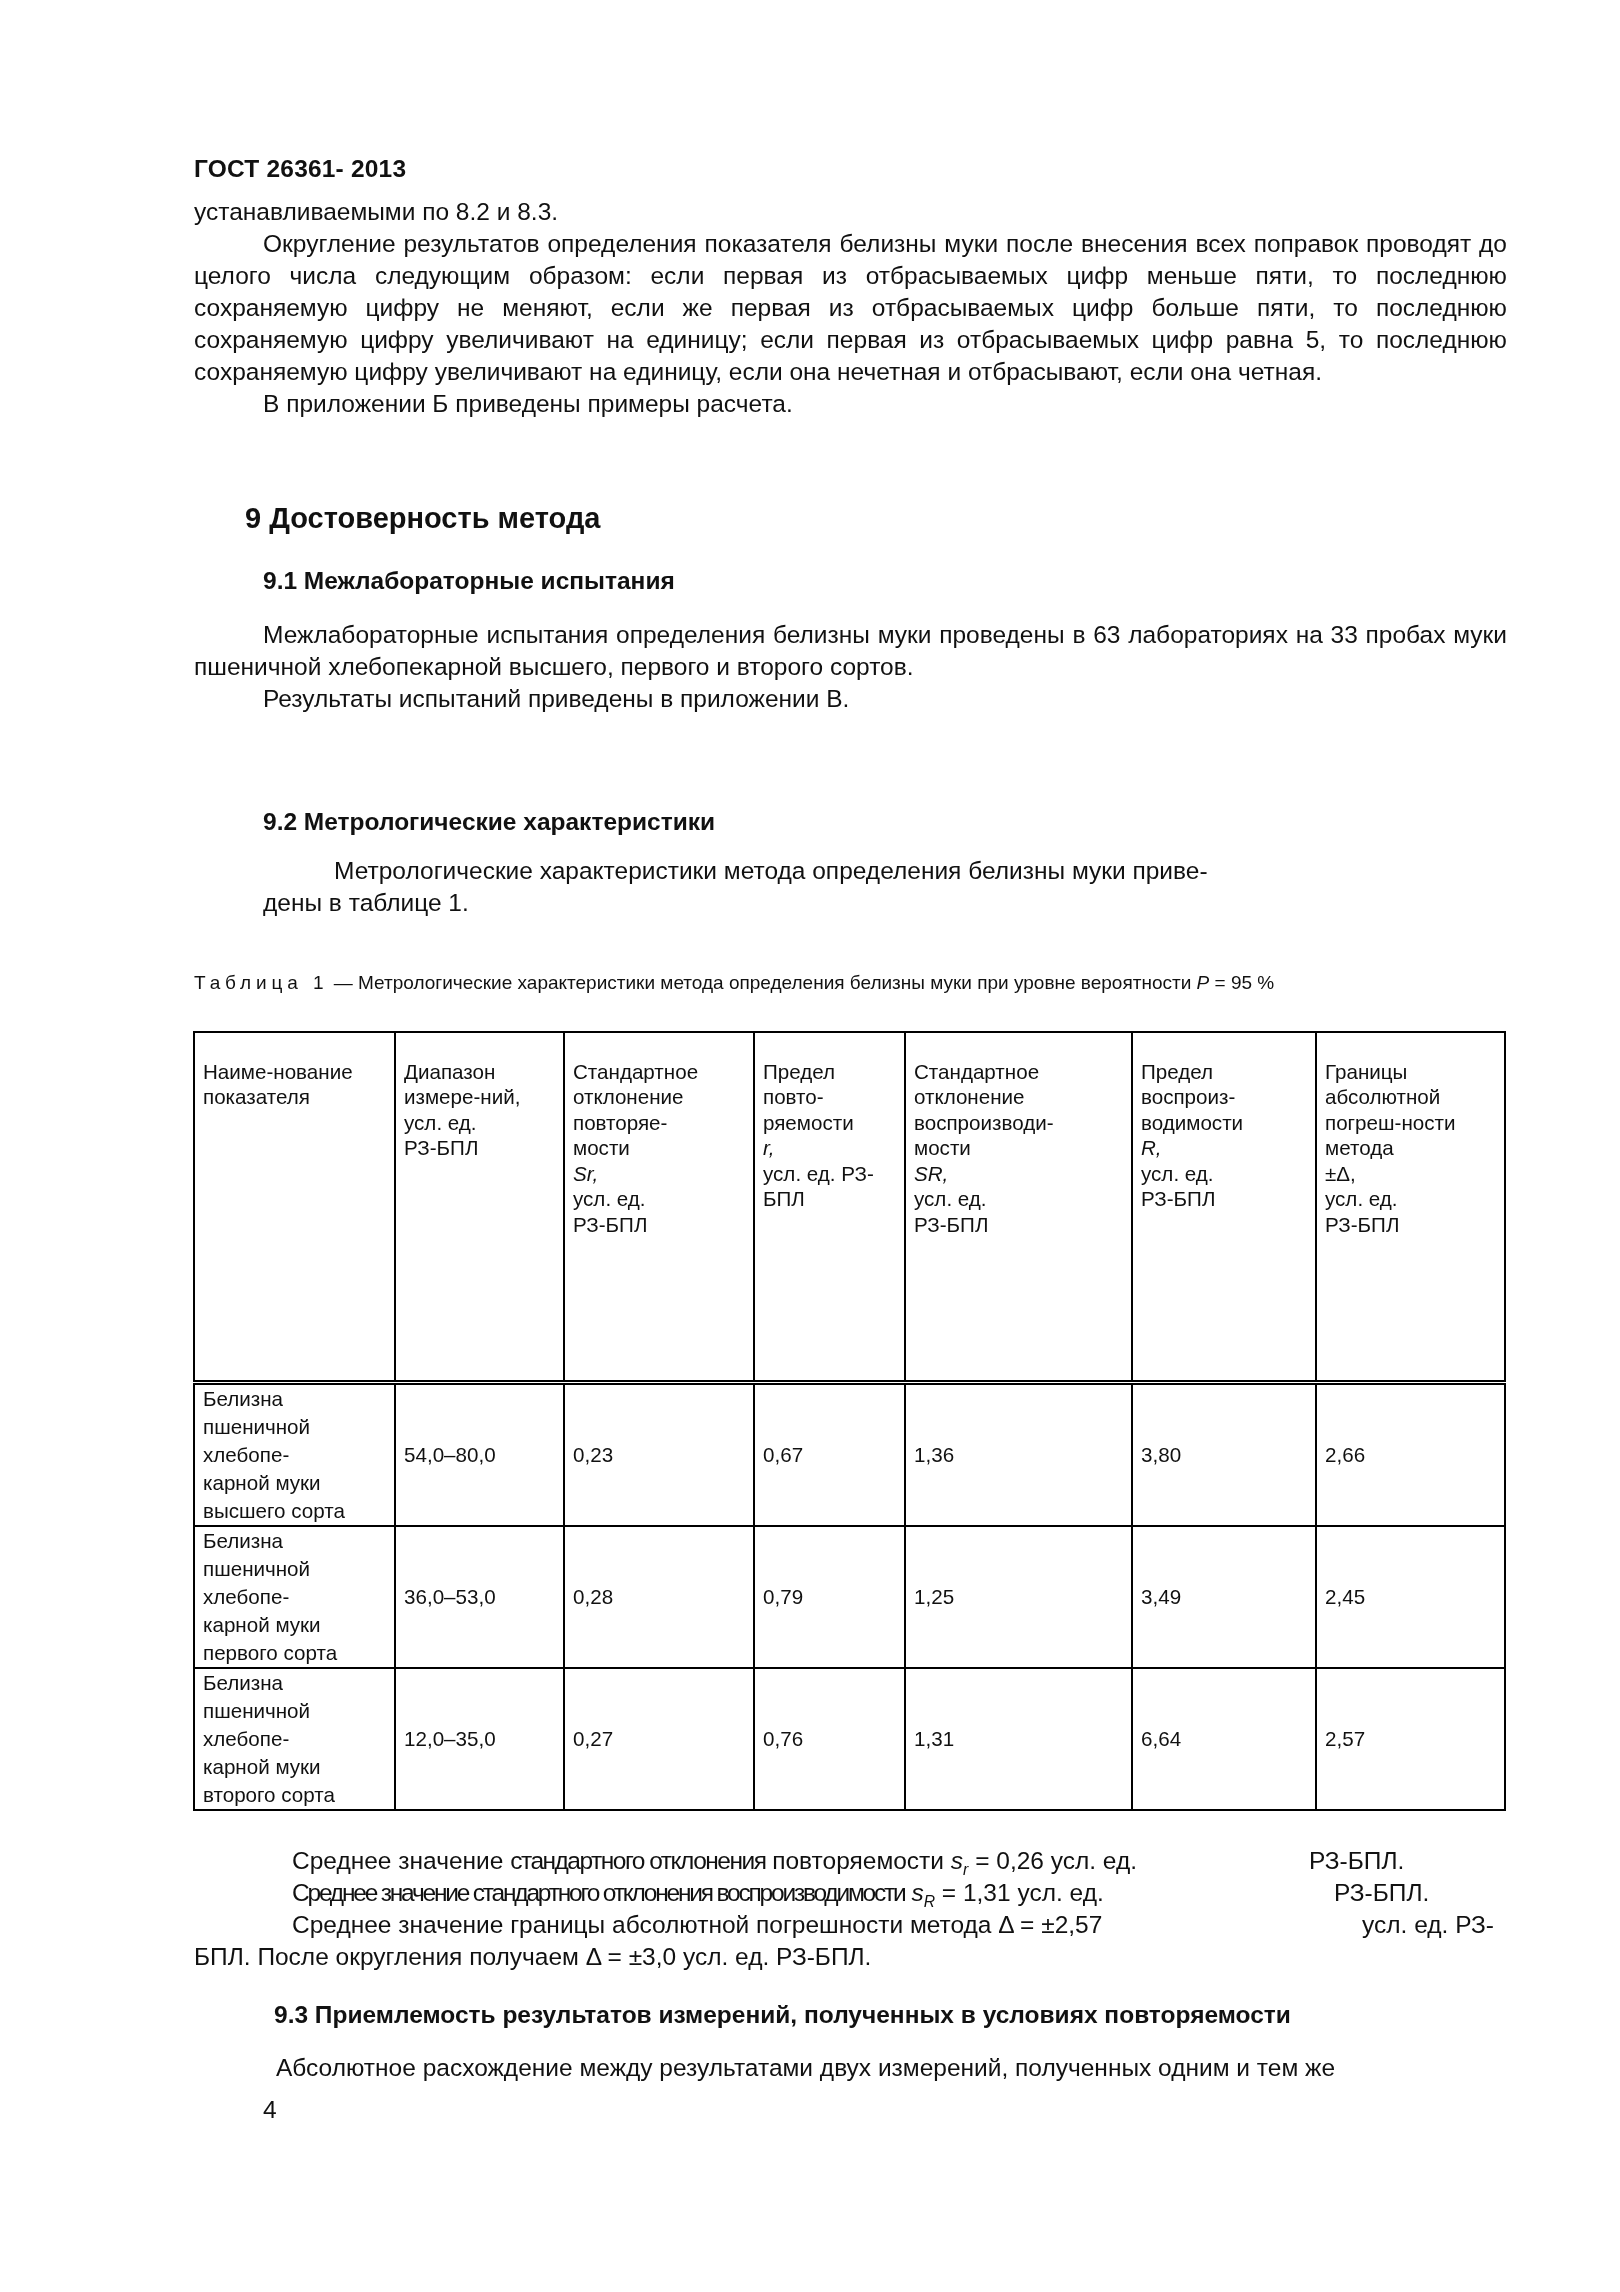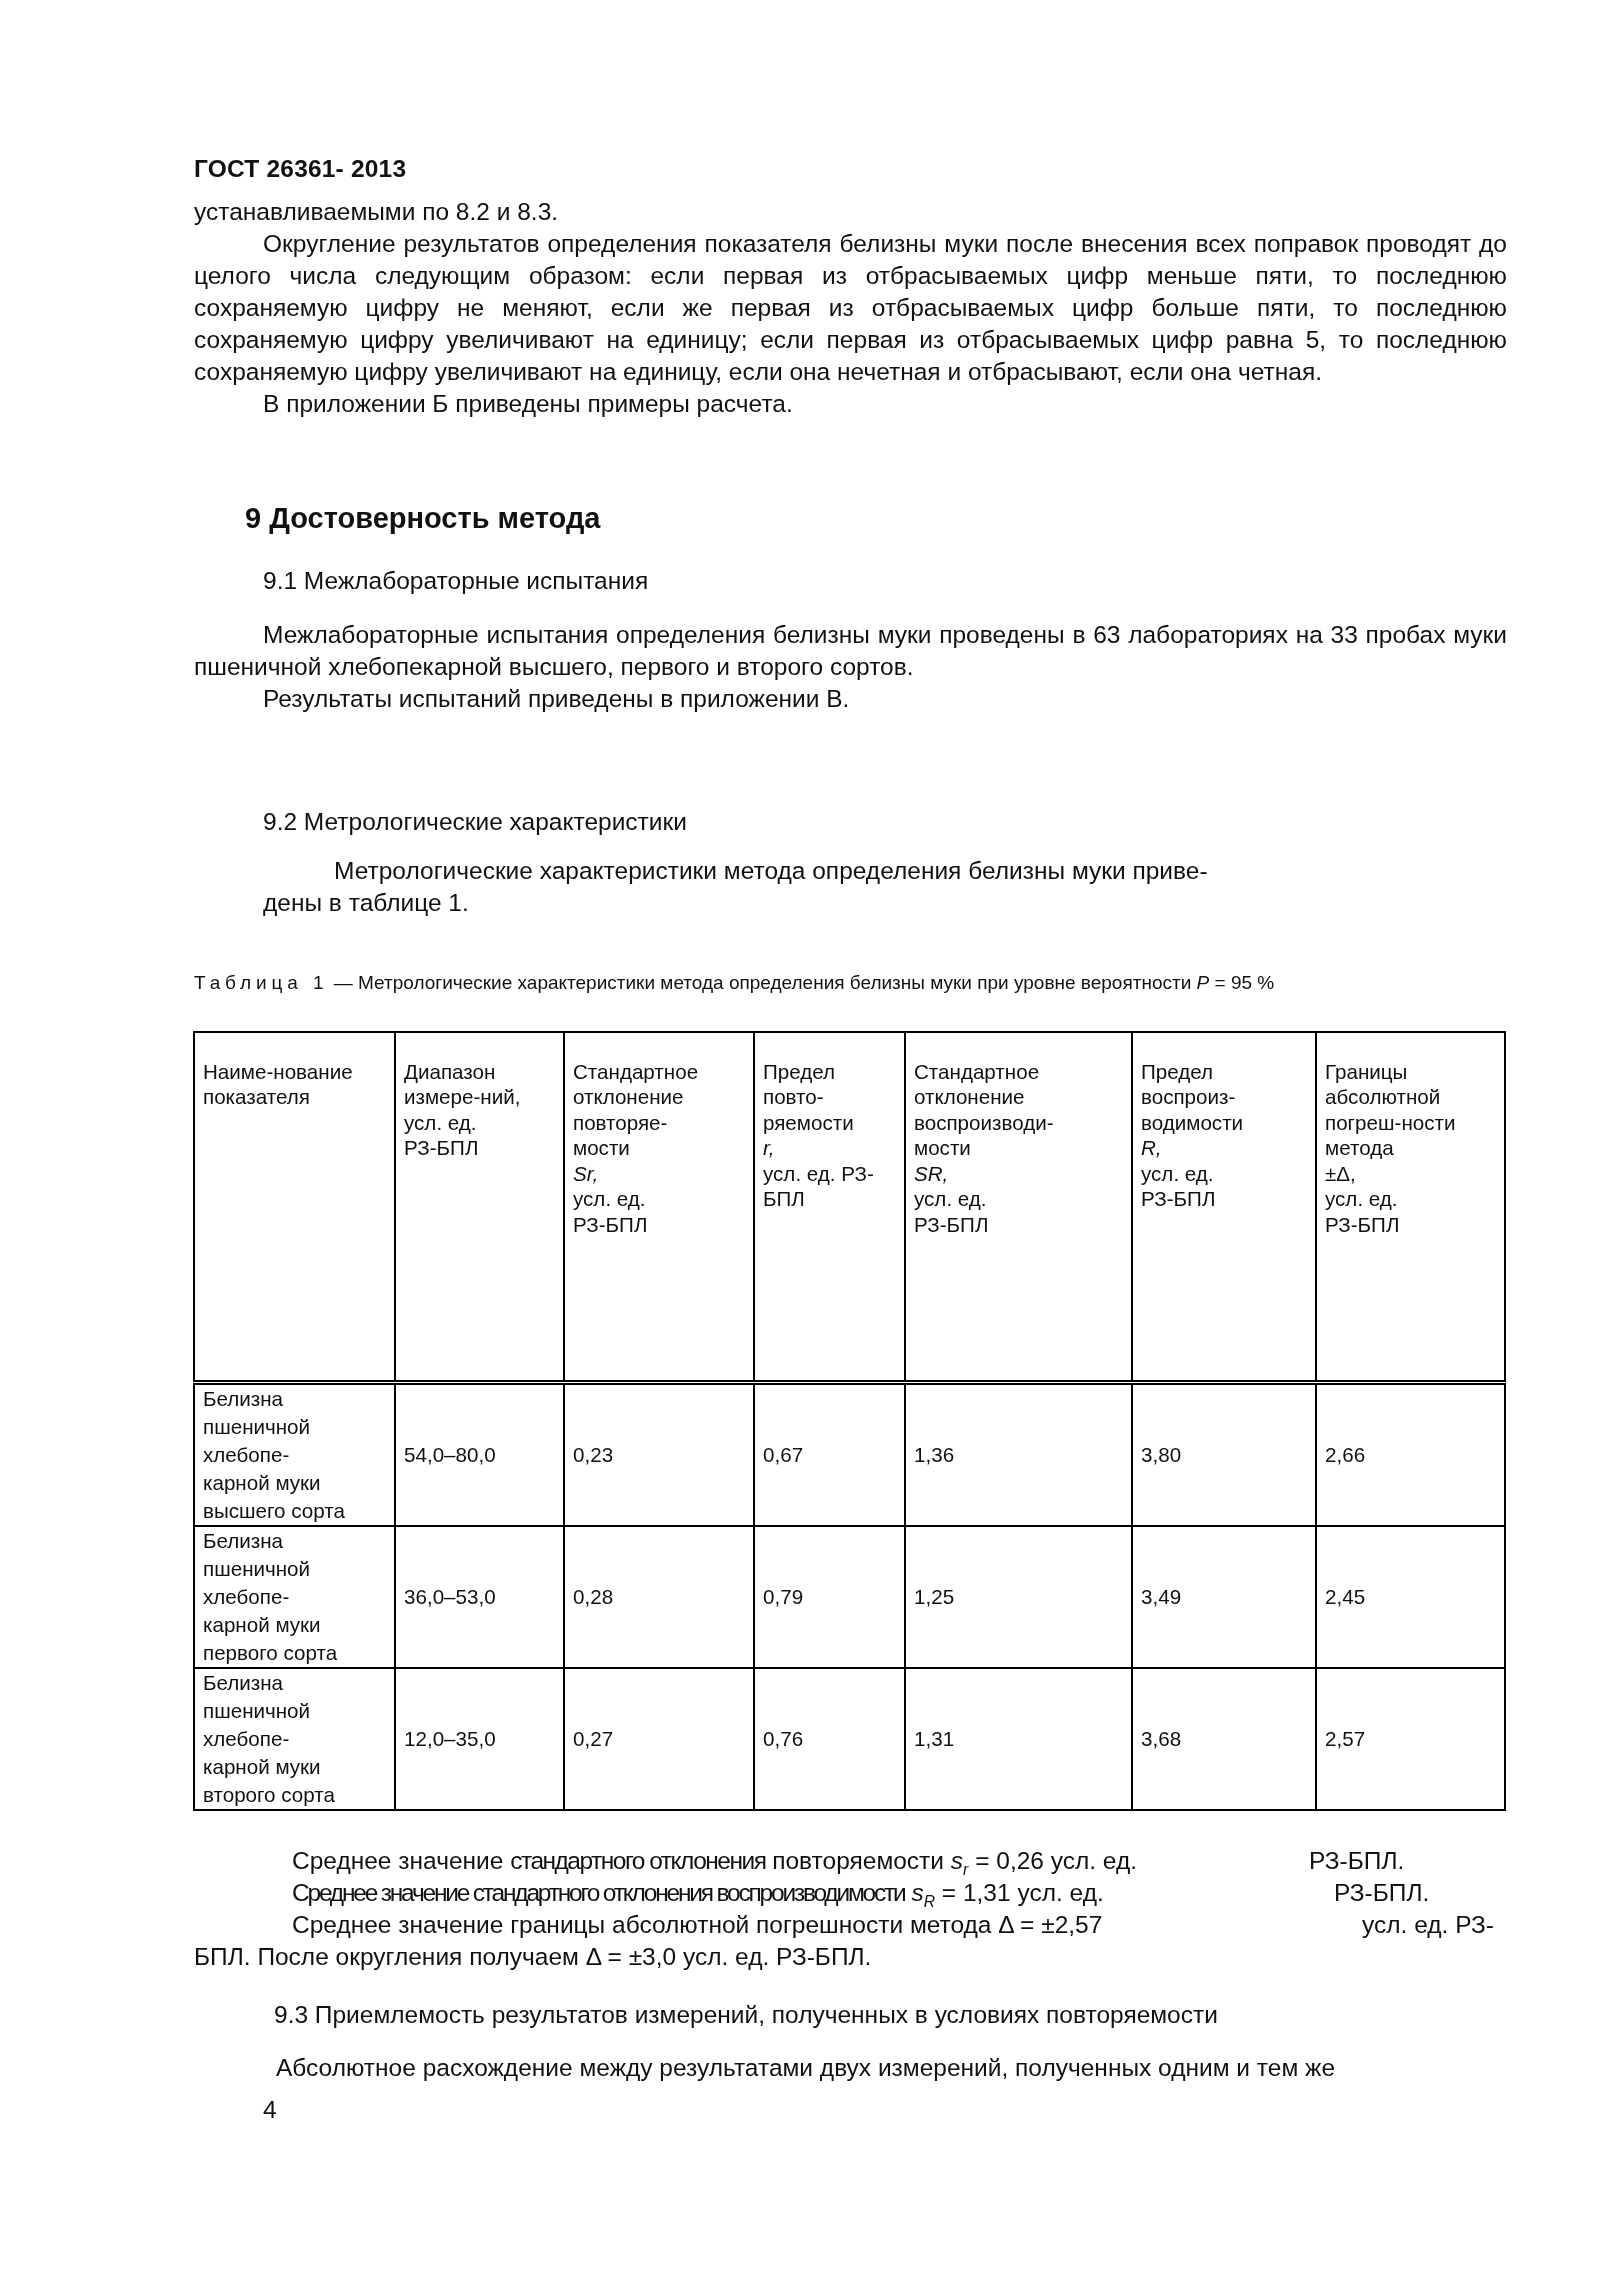--- a/index.html
+++ b/index.html
@@ -17,21 +17,21 @@
     font-size: 24.5px; line-height: 32px; text-align: justify;
   }
   .txt p { margin: 0; }
   .indent { text-indent: 69px; }
   .h1 {
     position: absolute; left: 245px; top: 502px;
     font-size: 29px; font-weight: bold;
   }
   .h2 {
     position: absolute; left: 263px;
-    font-size: 24.5px; font-weight: normal;
+    font-size: 24.5px; font-weight: bold;
   }
   .caption {
     position: absolute; left: 194px; top: 961px; width: 1313px;
     font-size: 19px; line-height: 44px;
   }
   .spaced { letter-spacing: 4.9px; }
   i.sym { font-style: italic; }
 
   table.t1 {
     position: absolute; left: 193px; top: 1031px;
@@ -194,21 +194,21 @@
           <span class="line">Белизна</span>
           <span class="line">пшеничной</span>
           <span class="line">хлебопе-</span>
           <span class="line">карной муки</span>
           <span class="line">второго сорта</span>
         </td>
         <td>12,0–35,0</td>
         <td>0,27</td>
         <td>0,76</td>
         <td>1,31</td>
-        <td>3,68</td>
+        <td>6,64</td>
         <td>2,57</td>
       </tr>
     </tbody>
   </table>
 
   <div class="summary">
     <div class="row" style="padding-left:98px;">
       <span>Среднее значение </span><span class="cond">стандартного отклонения</span><span> повторяемости </span><i>s</i><sub style="font-size:15.7px;font-style:italic">r</sub><span> = 0,26 усл. ед.</span>
       <span class="tailR" style="left:1115px;">РЗ-БПЛ.</span>
     </div>

